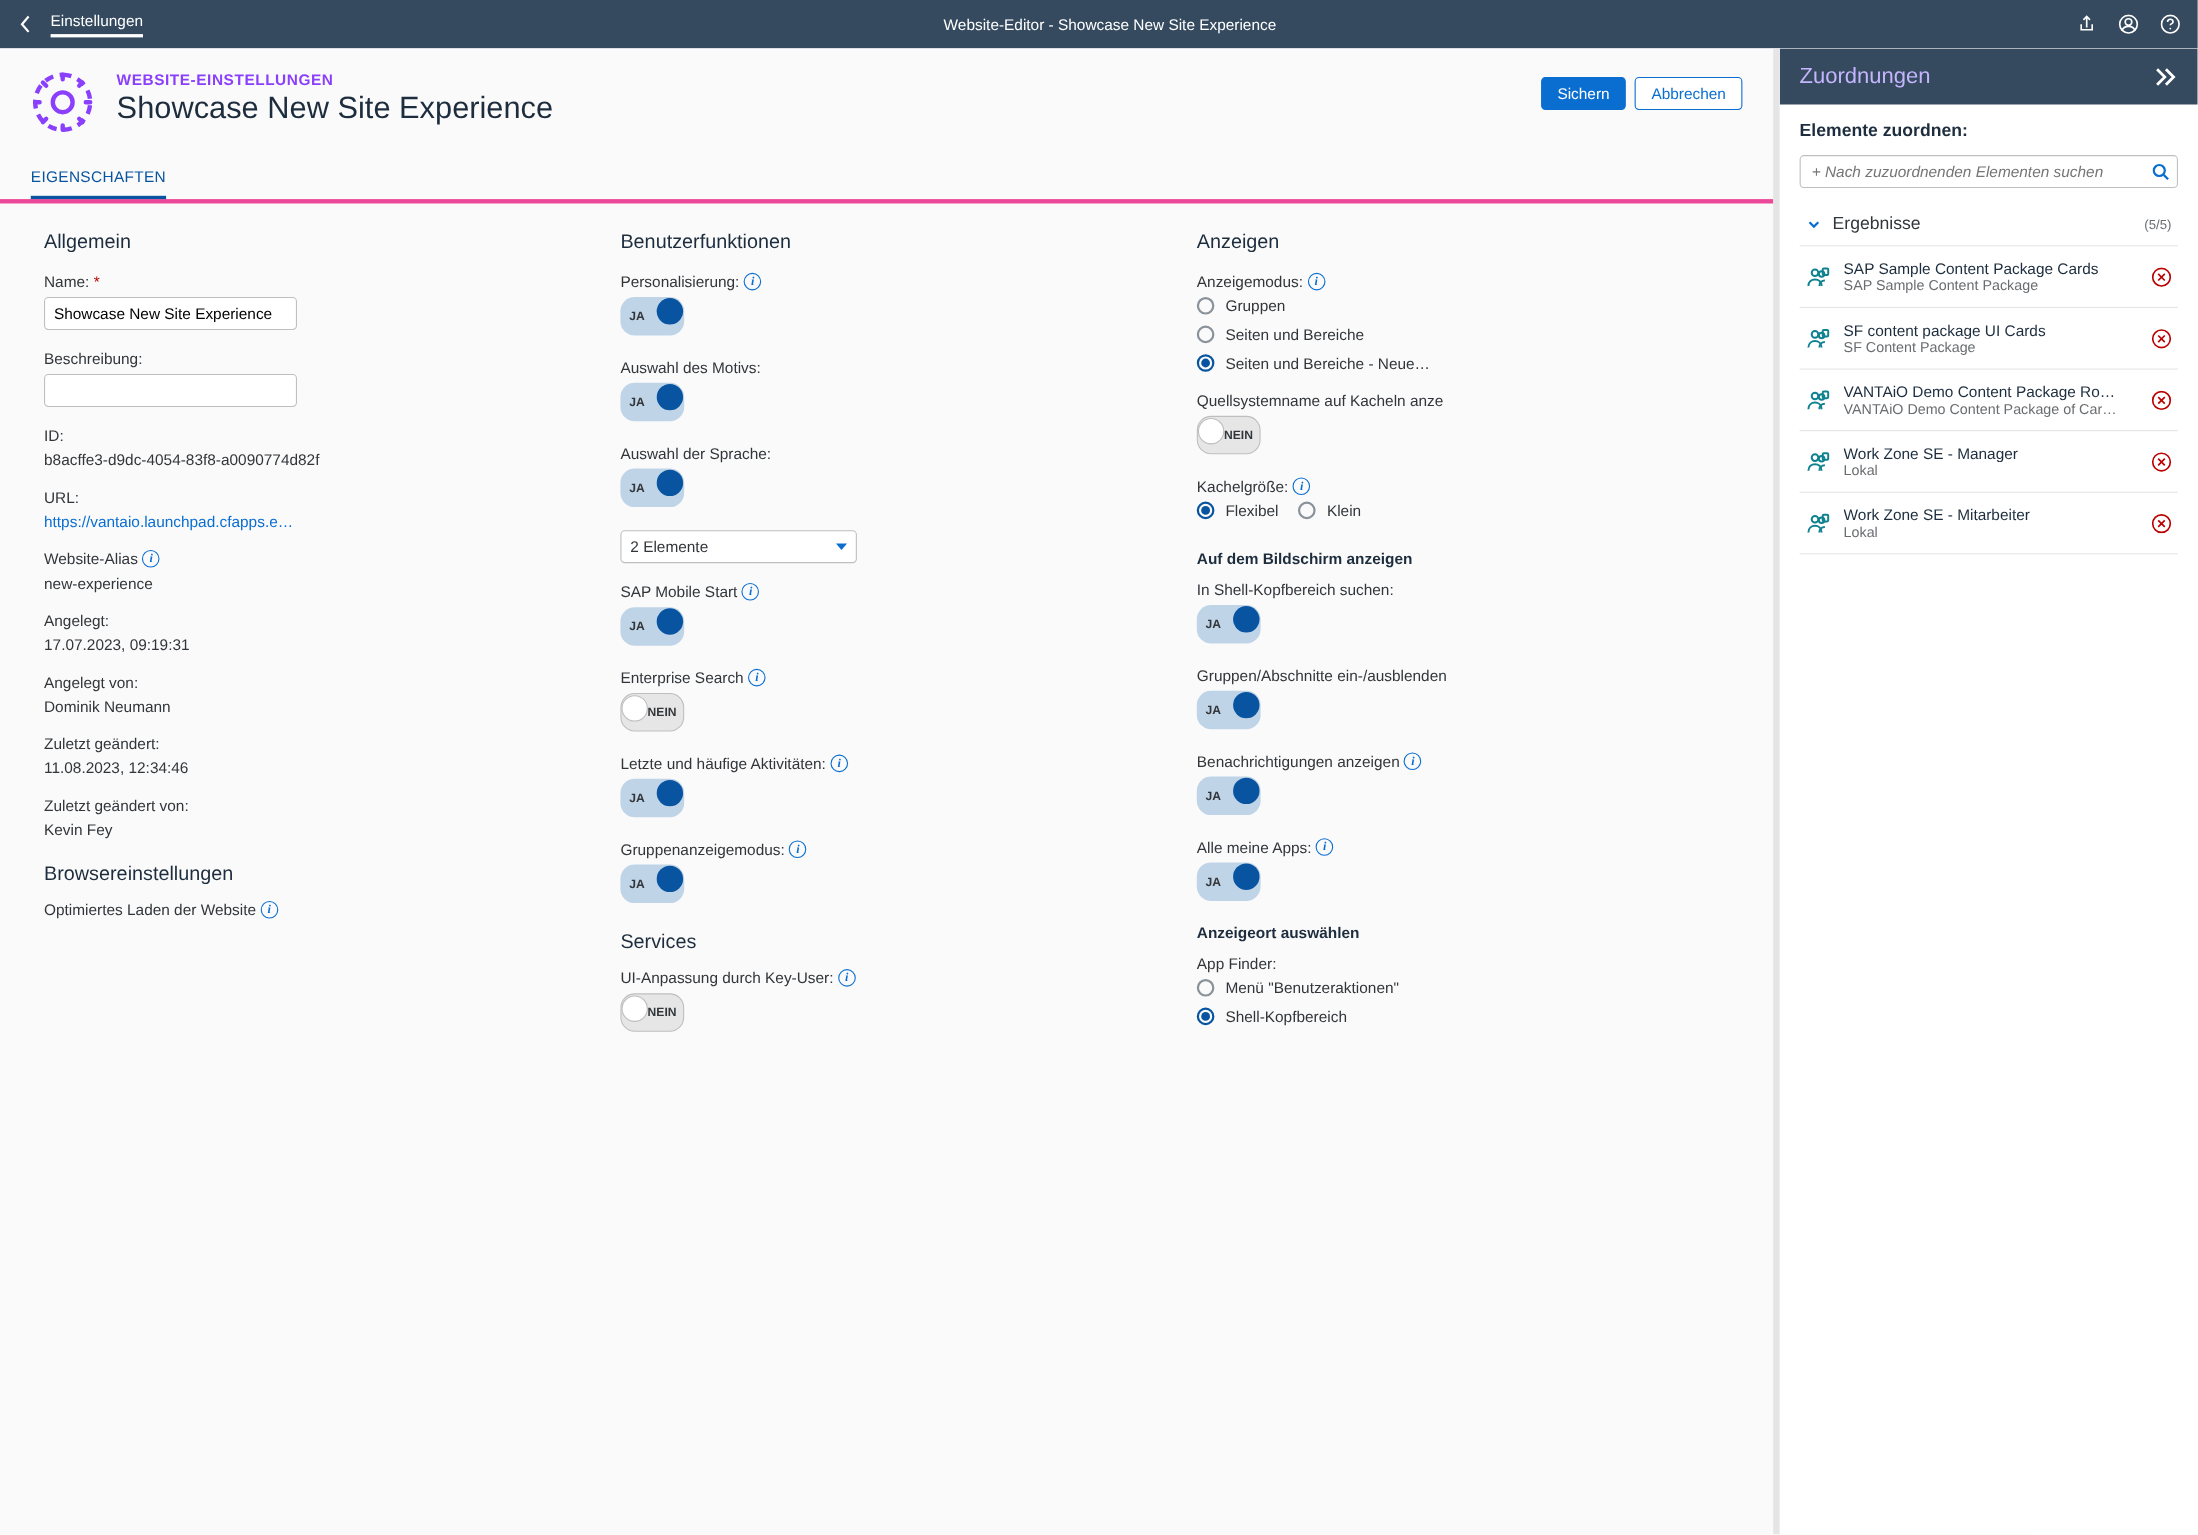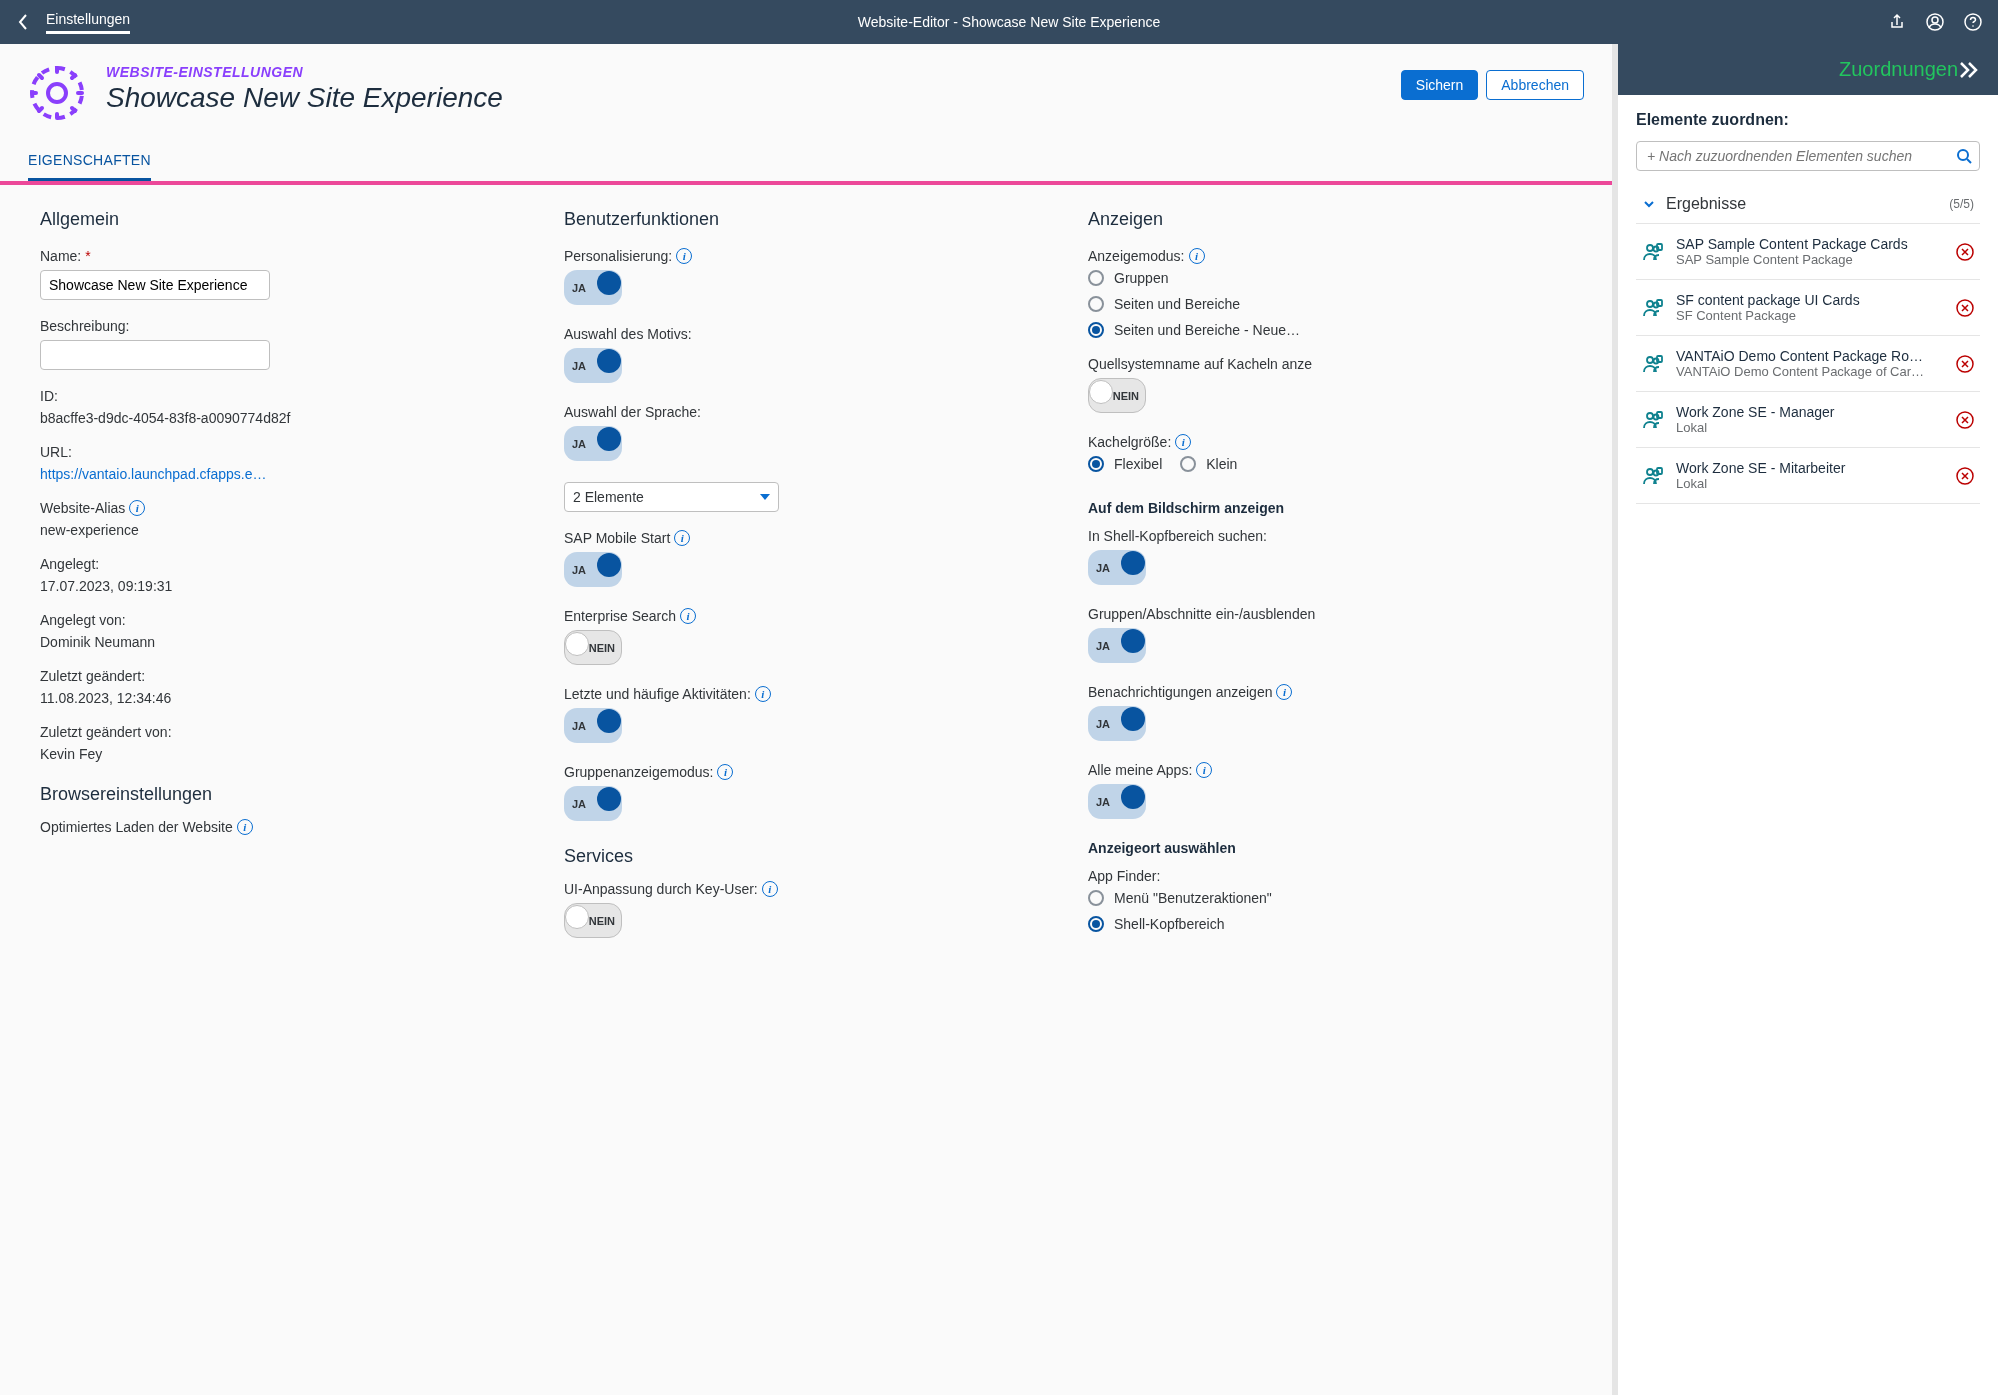--- a/index.html
+++ b/index.html
@@ -10,21 +10,21 @@
 .shell-nav { color: #fff; font-size: 14px; padding-bottom: 4px; border-bottom: 3px solid #fff; }
 .shell-title { flex: 1; text-align: center; font-size: 14px; font-weight: 500; }
 .shell-right { display: flex; gap: 20px; }
 .shell-right svg { cursor: pointer; }
 
 .main-layout { display: flex; height: calc(100vh - 44px); }
 .content-area { flex: 1; overflow-y: auto; background: #fafafa; border-right: 6px solid #e5e5e5; }
 
 .page-header { display: flex; align-items: flex-start; padding: 20px 28px 0; gap: 20px; }
 .gear-icon-wrap { flex-shrink: 0; }
-.page-header-text { flex: 1; font-style: italic; }
+.page-header-text { flex: 1; }
 .page-eyebrow { color: #8a3ffc; font-size: 14px; font-weight: 700; letter-spacing: 0.5px; }
 .page-title { font-size: 28px; font-weight: 400; color: #1d2d3e; margin-top: 2px; }
 .page-actions { display: flex; gap: 8px; margin-top: 6px; }
 .btn-primary { background: #0a6ed1; color: #fff; border: 1px solid #0a6ed1; border-radius: 4px; padding: 6px 14px; font-size: 14px; cursor: pointer; font-weight: 500; }
 .btn-secondary { background: #fff; color: #0a6ed1; border: 1px solid #0a6ed1; border-radius: 4px; padding: 6px 14px; font-size: 14px; cursor: pointer; }
 
 .tabs { padding: 0 28px; margin-top: 20px; border-bottom: 4px solid #ec4899; }
 .tab { display: inline-block; color: #0854a0; font-size: 14px; font-weight: 500; padding: 10px 0; border-bottom: 3px solid #0854a0; letter-spacing: 0.3px; cursor: pointer; }
 
 .cols { display: flex; gap: 40px; padding: 24px 40px 40px; }
@@ -54,21 +54,21 @@
 .chev-down { width: 0; height: 0; border-left: 5px solid transparent; border-right: 5px solid transparent; border-top: 6px solid #0a6ed1; }
 
 .radio-row { display: flex; align-items: center; gap: 10px; margin-bottom: 10px; cursor: pointer; }
 .radio { width: 16px; height: 16px; border: 2px solid #0854a0; border-radius: 50%; display: flex; align-items: center; justify-content: center; flex-shrink: 0; }
 .radio.checked::after { content: ""; width: 8px; height: 8px; background: #0854a0; border-radius: 50%; }
 .radio.unchecked { border-color: #89919a; }
 
 .sub-h { font-weight: 700; color: #1d2d3e; margin-bottom: 12px; margin-top: 4px; }
 
 .side-panel { width: 380px; background: #fff; display: flex; flex-direction: column; overflow: hidden; }
-.side-header { background: #354a5f; color: #22c55e; padding: 14px 18px; display: flex; justify-content: flex-end; align-items: center; }
+.side-header { background: #354a5f; color: #c4b5fd; padding: 14px 18px; display: flex; justify-content: space-between; align-items: center; }
 .side-header h2 { font-size: 20px; font-weight: 400; }
 .collapse-btn { cursor: pointer; }
 .side-body { padding: 16px 18px; overflow-y: auto; flex: 1; }
 .side-sub { font-size: 16px; font-weight: 700; color: #1d2d3e; margin-bottom: 12px; }
 .search-wrap { position: relative; margin-bottom: 14px; }
 .search-input { width: 100%; border: 1px solid #bfbfbf; border-radius: 4px; padding: 6px 30px 6px 10px; font-size: 14px; font-style: italic; color: #6a6d70; }
 .search-ico { position: absolute; right: 8px; top: 50%; transform: translateY(-50%); color: #0a6ed1; }
 
 .results-header { display: flex; align-items: center; gap: 10px; padding: 10px 6px; border-bottom: 1px solid #e5e5e5; }
 .results-header .chev { color: #0a6ed1; cursor: pointer; }

